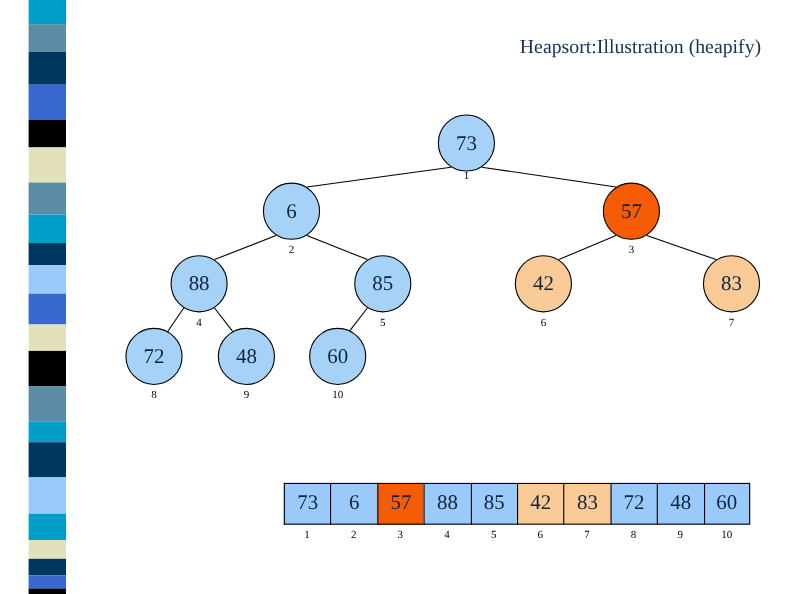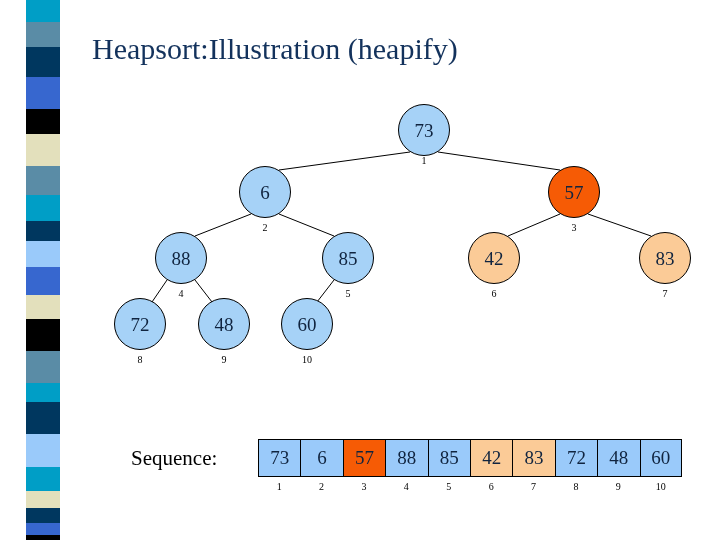--- a/index.html
+++ b/index.html
@@ -29,25 +29,26 @@
     left: 0;
     width: 100%;
   }
 
   
   #title {
     position: absolute;
     left: 92px;
     top: 32px;
     width: 600px;
-    font-size: 30px;
+    font-size: 18px;
     color: #13325c;
     font-family: "Liberation Serif", serif;
     letter-spacing: 0px;
     white-space: nowrap;
+    text-align: right;
   }
 
   
   #tree {
     position: absolute;
     left: 0;
     top: 0;
     width: 720px;
     height: 420px;
   }
@@ -186,21 +187,20 @@
       <div class="node" style="left: 639px; top: 232px; width: 52px; height: 52px; background: rgb(251, 203, 151);">83</div>
       <div class="node-index" style="left: 653px; top: 288px;">7</div>
       <div class="node" style="left: 114px; top: 298px; width: 52px; height: 52px; background: rgb(166, 210, 247);">72</div>
       <div class="node-index" style="left: 128px; top: 354px;">8</div>
       <div class="node" style="left: 198px; top: 298px; width: 52px; height: 52px; background: rgb(166, 210, 247);">48</div>
       <div class="node-index" style="left: 212px; top: 354px;">9</div>
       <div class="node" style="left: 281px; top: 298px; width: 52px; height: 52px; background: rgb(166, 210, 247);">60</div>
       <div class="node-index" style="left: 295px; top: 354px;">10</div>
     </div>
 
-  <div id="sequence-label">Sequence:</div>
 
   <div id="sequence-table">
       <div class="seq-cell" style="background: rgb(154, 202, 250);">73</div>
       <div class="seq-cell" style="background: rgb(154, 202, 250);">6</div>
       <div class="seq-cell" style="background: rgb(246, 91, 5);">57</div>
       <div class="seq-cell" style="background: rgb(154, 202, 250);">88</div>
       <div class="seq-cell" style="background: rgb(154, 202, 250);">85</div>
       <div class="seq-cell" style="background: rgb(251, 203, 151);">42</div>
       <div class="seq-cell" style="background: rgb(251, 203, 151);">83</div>
       <div class="seq-cell" style="background: rgb(154, 202, 250);">72</div>

